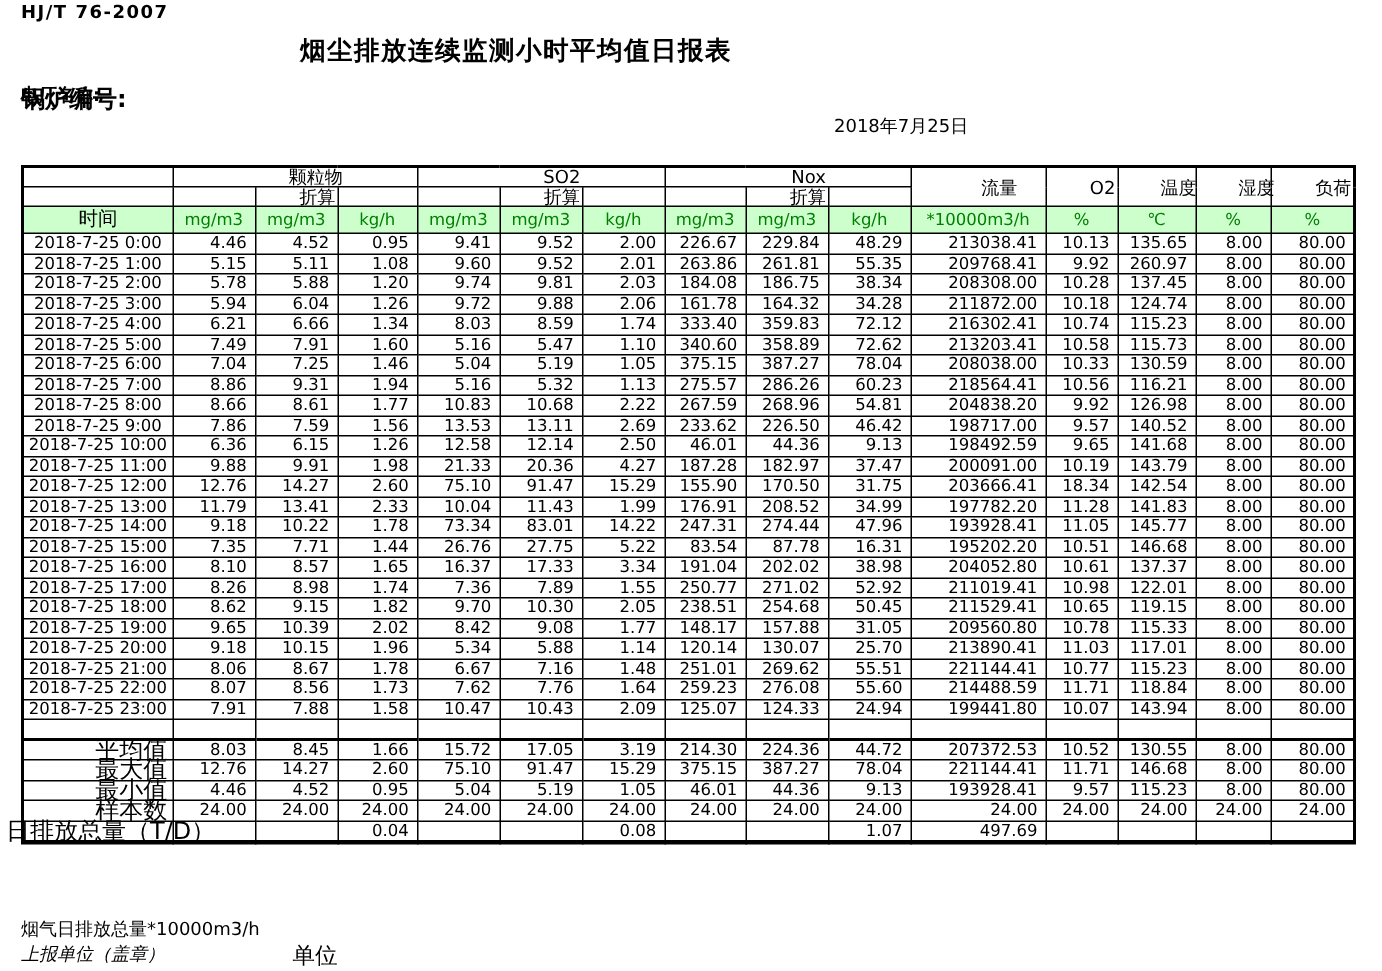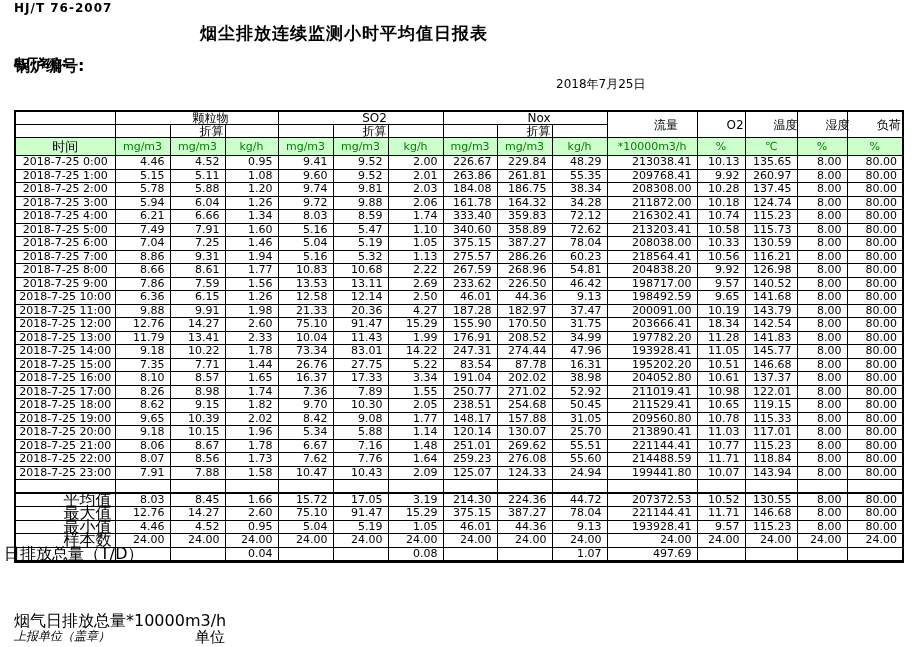--- a/index.html
+++ b/index.html
@@ -51,21 +51,21 @@
     font-size: 13px;
     font-weight: normal;
   }
   table.report td.time { text-align: center; }
   table.report td.num  { text-align: right; padding-right: 5px; }
   table.report td.sum-label { text-align: right; padding-right: 3px; font-size: 16px; }
   table.report td.total-label { text-align: left; text-indent: -12px; font-size: 16px; }
   table.report tr.sep-row td { height: 13.5px; }
   table.report tr.sum-first td { border-top: 2px solid #000; }
 
-  .footer-1 { position: absolute; left: 14px;  top: 611px; font-size: 16px; }
+  .footer-1 { position: absolute; left: 14px;  top: 611px; font-size: 12px; }
   .footer-2 { position: absolute; left: 14px;  top: 628px; font-size: 12px; font-style: italic; }
   .footer-3 { position: absolute; left: 195px; top: 628px; font-size: 15px; }
 </style>
 </head>
 <body>
 
 <div class="page">
 
   <div class="doc-code">HJ/T  76-2007</div>
   <div class="doc-title">烟尘排放连续监测小时平均值日报表</div>

